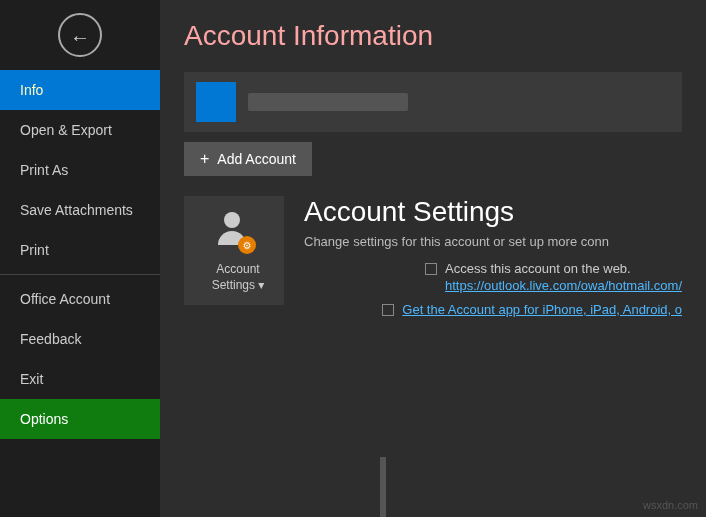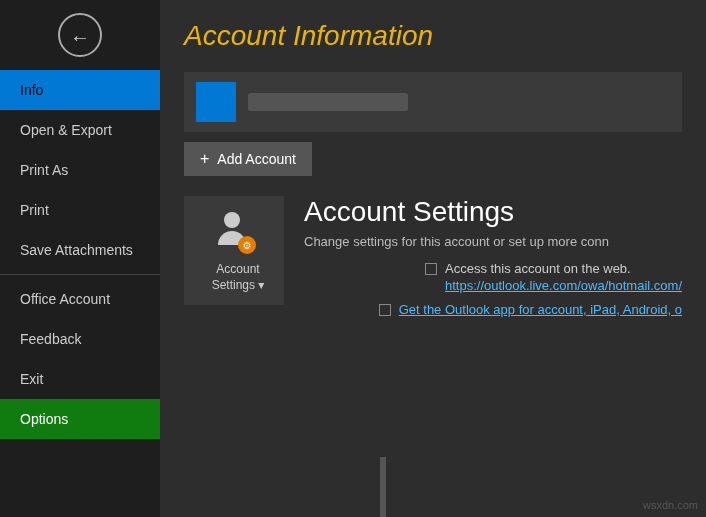--- a/index.html
+++ b/index.html
@@ -48,21 +48,21 @@
 
     .sidebar-item {
       padding: 12px 20px;
       color: #ccc;
       font-size: 14px;
       cursor: pointer;
     }
 
     .sidebar-item.active {
       background: #0078d4;
-      color: #000000;
+      color: #fef9c3;
     }
 
     .sidebar-item.active-green {
       background: #107c10;
       color: #fff;
     }
 
     .sidebar-divider {
       height: 1px;
       background: #444;
@@ -73,24 +73,23 @@
     .main {
       flex: 1;
       background: #2d2d2d;
       padding: 20px 24px;
       overflow: hidden;
       position: relative;
     }
 
     .page-title {
       font-size: 28px;
-      color: #eab308;
+      color: #fca5a5;
       font-weight: 300;
       margin-bottom: 20px;
-      font-style: italic;
     }
 
     
     .account-card {
       background: #3a3a3a;
       display: flex;
       align-items: center;
       padding: 10px 12px;
       margin-bottom: 10px;
       width: 100%;
@@ -278,24 +277,24 @@
   <div class="sidebar-item active">
     <span>Info</span>
   </div>
   <div class="sidebar-item">
     <span>Open &amp; Export</span>
   </div>
   <div class="sidebar-item">
     <span>Print As</span>
   </div>
   <div class="sidebar-item">
+    <span>Save Attachments</span>
+  </div>
+  <div class="sidebar-item">
     <span>Print</span>
-  </div>
-  <div class="sidebar-item">
-    <span>Save Attachments</span>
   </div>
 
   <div class="sidebar-divider"></div>
 
   <div class="sidebar-item">
     <span>Office Account</span>
   </div>
   <div class="sidebar-item">
     <span>Feedback</span>
   </div>
@@ -344,21 +343,21 @@
       <div class="info-item">
         <div class="info-bullet"></div>
         <div>
           <div class="info-text">Access this account on the web.</div>
           <a class="info-link">https://outlook.live.com/owa/hotmail.com/</a>
         </div>
       </div>
 
       <div class="info-item">
         <div class="info-bullet"></div>
-        <a class="info-link">Get the Outlook app for account, iPad, Android, o</a>
+        <a class="info-link">Get the Account app for iPhone, iPad, Android, o</a>
       </div>
     </div>
   </div>
 
   
   <div class="scroll-indicator"></div>
 
   
   <div class="watermark">wsxdn.com</div>
 </div>

